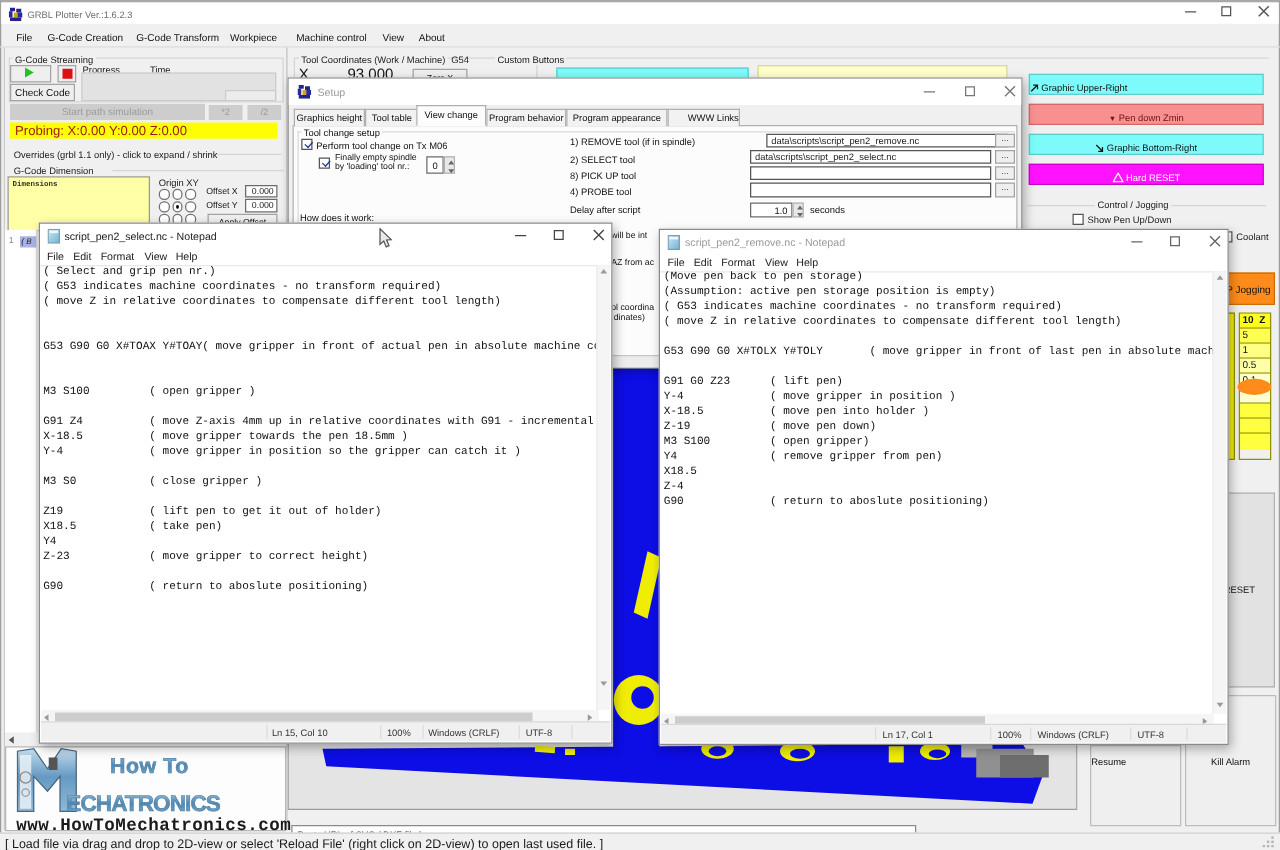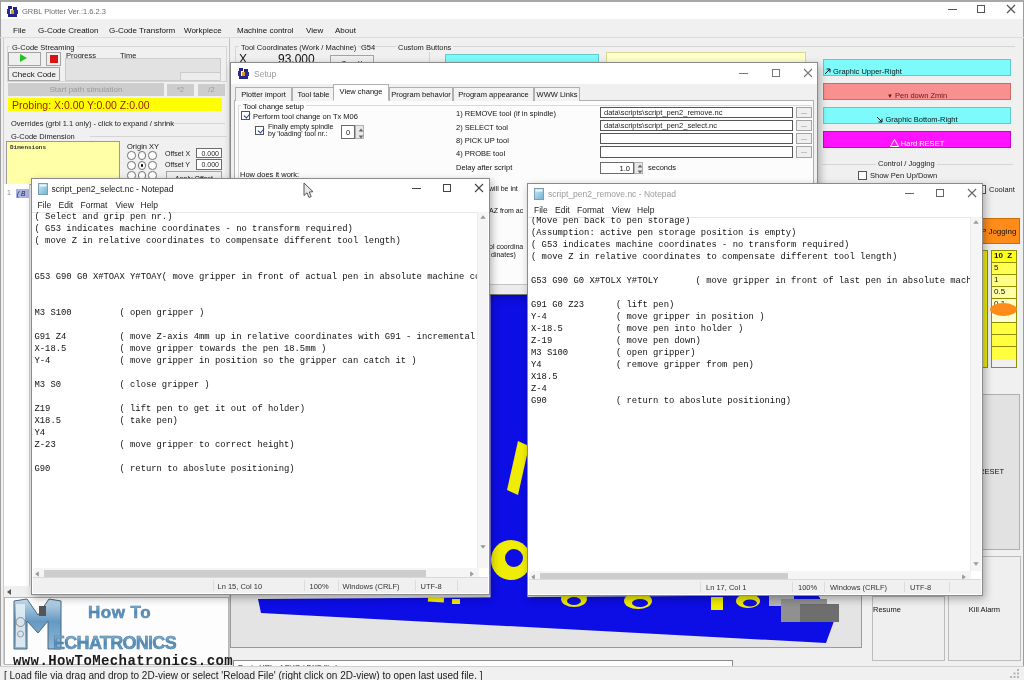--- a/index.html
+++ b/index.html
@@ -230,45 +230,45 @@
       <rect x="1" y="8" width="9" height="3" fill="#23238c"></rect>
     </svg>
 <div style="position:absolute;left:23px;top:6px;font-size:8.5px;color:#9a9a9a">Setup</div>
 <div style="position:absolute;left:508px;top:10px;width:9px;height:1.2px;background:#777"></div>
 <div style="position:absolute;left:541px;top:6px;width:8px;height:8px;border:1.1px solid #777"></div>
 <svg style="position:absolute;left:572px;top:5px" width="10" height="10" viewBox="0 0 10 10">
       <path d="M1,1 L9,9 M9,1 L1,9" stroke="#777" stroke-width="1.1"></path>
     </svg>
 
 <div style="position:absolute;left:3px;top:37px;right:3px;bottom:3px;background:#fcfcfc;border:1px solid #b0b0b0"></div>
-<div style="position:absolute;left:4px;top:24px;width:57px;height:14px;border:1px solid #b0b0b0;border-bottom:none;background:#f2f2f2;font-size:7.5px;text-align:center;line-height:13px;color:#111">Plotter import</div>
+<div style="position:absolute;left:4px;top:24px;width:57px;height:14px;border:1px solid #b0b0b0;border-bottom:none;background:#f2f2f2;font-size:7.5px;text-align:center;line-height:13px;color:#111">Graphics height</div>
 <div style="position:absolute;left:61px;top:24px;width:43px;height:14px;border:1px solid #b0b0b0;border-bottom:none;background:#f2f2f2;font-size:7.5px;text-align:center;line-height:13px;color:#111">Tool table</div>
 <div style="position:absolute;left:102px;top:21px;width:56px;height:17px;border:1px solid #b0b0b0;border-bottom:1px solid #fcfcfc;background:#fcfcfc;font-size:7.5px;text-align:center;line-height:14px;color:#111;z-index:2">View change</div>
 <div style="position:absolute;left:158px;top:24px;width:64px;height:14px;border:1px solid #b0b0b0;border-bottom:none;background:#f2f2f2;font-size:7.5px;text-align:center;line-height:13px;color:#111">Program behavior</div>
 <div style="position:absolute;left:222px;top:24px;width:81px;height:14px;border:1px solid #b0b0b0;border-bottom:none;background:#f2f2f2;font-size:7.5px;text-align:center;line-height:13px;color:#111">Program appearance</div>
-<div style="position:absolute;left:303px;top:24px;width:46px;height:14px;border:1px solid #b0b0b0;border-bottom:none;background:#f2f2f2;font-size:7.5px;text-align:center;line-height:13px;color:#111">WWW Links</div>
+<div style="position:absolute;left:303px;top:24px;width:58px;height:14px;border:1px solid #b0b0b0;border-bottom:none;background:#f2f2f2;font-size:7.5px;text-align:right;line-height:13px;color:#111">WWW Links</div>
 
 <div style="position:absolute;left:7px;top:41.5px;width:574px;height:1px;background:#d9d9d9"></div>
 <div style="position:absolute;left:10px;top:38.5px;font-size:7.5px;color:#111;background:#fcfcfc;padding:0 2px">Tool change setup</div>
 <div style="position:absolute;left:7px;top:41.5px;width:1px;height:119px;background:#d9d9d9"></div>
 <div class="chk on" style="left:10px;top:48px"></div>
 <div style="position:absolute;left:22px;top:48.5px;font-size:7.5px;color:#111">Perform tool change on Tx M06</div>
 <div class="chk on" style="left:24px;top:63px"></div>
 <div style="position:absolute;left:37px;top:59.5px;font-size:7px;color:#111">Finally empty spindle<br>by 'loading' tool nr.:</div>
 <div style="position:absolute;left:110px;top:61.5px;width:14px;height:14px;background:#fff;border:1px solid #6b6b6b;font-size:7.5px;color:#111;text-align:center;line-height:13px">0</div>
 <div style="position:absolute;left:124px;top:61.5px;width:9px;height:14px;background:#e8e8e8;border:1px solid #b0b0b0">
       <div class="tri-u" style="left:1.5px;top:2px;border-bottom-color:#666;transform:scale(0.8)"></div>
       <div class="tri-d" style="left:1.5px;top:9px;border-top-color:#666;transform:scale(0.8)"></div>
     </div>
 <div style="position:absolute;left:225px;top:46px;font-size:7.5px;color:#111">1) REMOVE tool (if in spindle)</div>
 <div style="position:absolute;left:225px;top:59.5px;font-size:7.5px;color:#111">2) SELECT tool</div>
 <div style="position:absolute;left:225px;top:72.5px;font-size:7.5px;color:#111">8) PICK UP tool</div>
 <div style="position:absolute;left:225px;top:85.5px;font-size:7.5px;color:#111">4) PROBE tool</div>
 <div style="position:absolute;left:225px;top:100px;font-size:7.5px;color:#111">Delay after script</div>
-<div class="inp" style="left:369px;top:43.5px;width:193px;height:11.5px;line-height:10.5px;padding-left:3px;border-color:#555">data\scripts\script_pen2_remove.nc</div>
+<div class="inp" style="left:382px;top:43.5px;width:193px;height:11.5px;line-height:10.5px;padding-left:3px;border-color:#555">data\scripts\script_pen2_remove.nc</div>
 <div class="inp" style="left:369px;top:56.5px;width:193px;height:11.5px;line-height:10.5px;padding-left:3px;border-color:#555">data\scripts\script_pen2_select.nc</div>
 <div class="inp" style="left:369px;top:69.5px;width:193px;height:11.5px;border-color:#555"></div>
 <div class="inp" style="left:369px;top:83px;width:193px;height:11.5px;border-color:#555"></div>
 <div class="a btn" style="left:565px;top:43.5px;width:16px;height:11.5px;font-size:7px;text-align:center;line-height:8px;color:#444">...</div>
 <div class="a btn" style="left:565px;top:56.5px;width:16px;height:11.5px;font-size:7px;text-align:center;line-height:8px;color:#444">...</div>
 <div class="a btn" style="left:565px;top:69.5px;width:16px;height:11.5px;font-size:7px;text-align:center;line-height:8px;color:#444">...</div>
 <div class="a btn" style="left:565px;top:83px;width:16px;height:11.5px;font-size:7px;text-align:center;line-height:8px;color:#444">...</div>
 <div style="position:absolute;left:369px;top:98.5px;width:34px;height:12px;background:#fff;border:1px solid #6b6b6b;font-size:7.5px;color:#111;text-align:right;line-height:11px;padding-right:3px">1.0</div>
 <div style="position:absolute;left:403px;top:98.5px;width:9px;height:12px;background:#e8e8e8;border:1px solid #b0b0b0">
       <div class="tri-u" style="left:1.5px;top:1.5px;border-bottom-color:#666;transform:scale(0.8)"></div>

